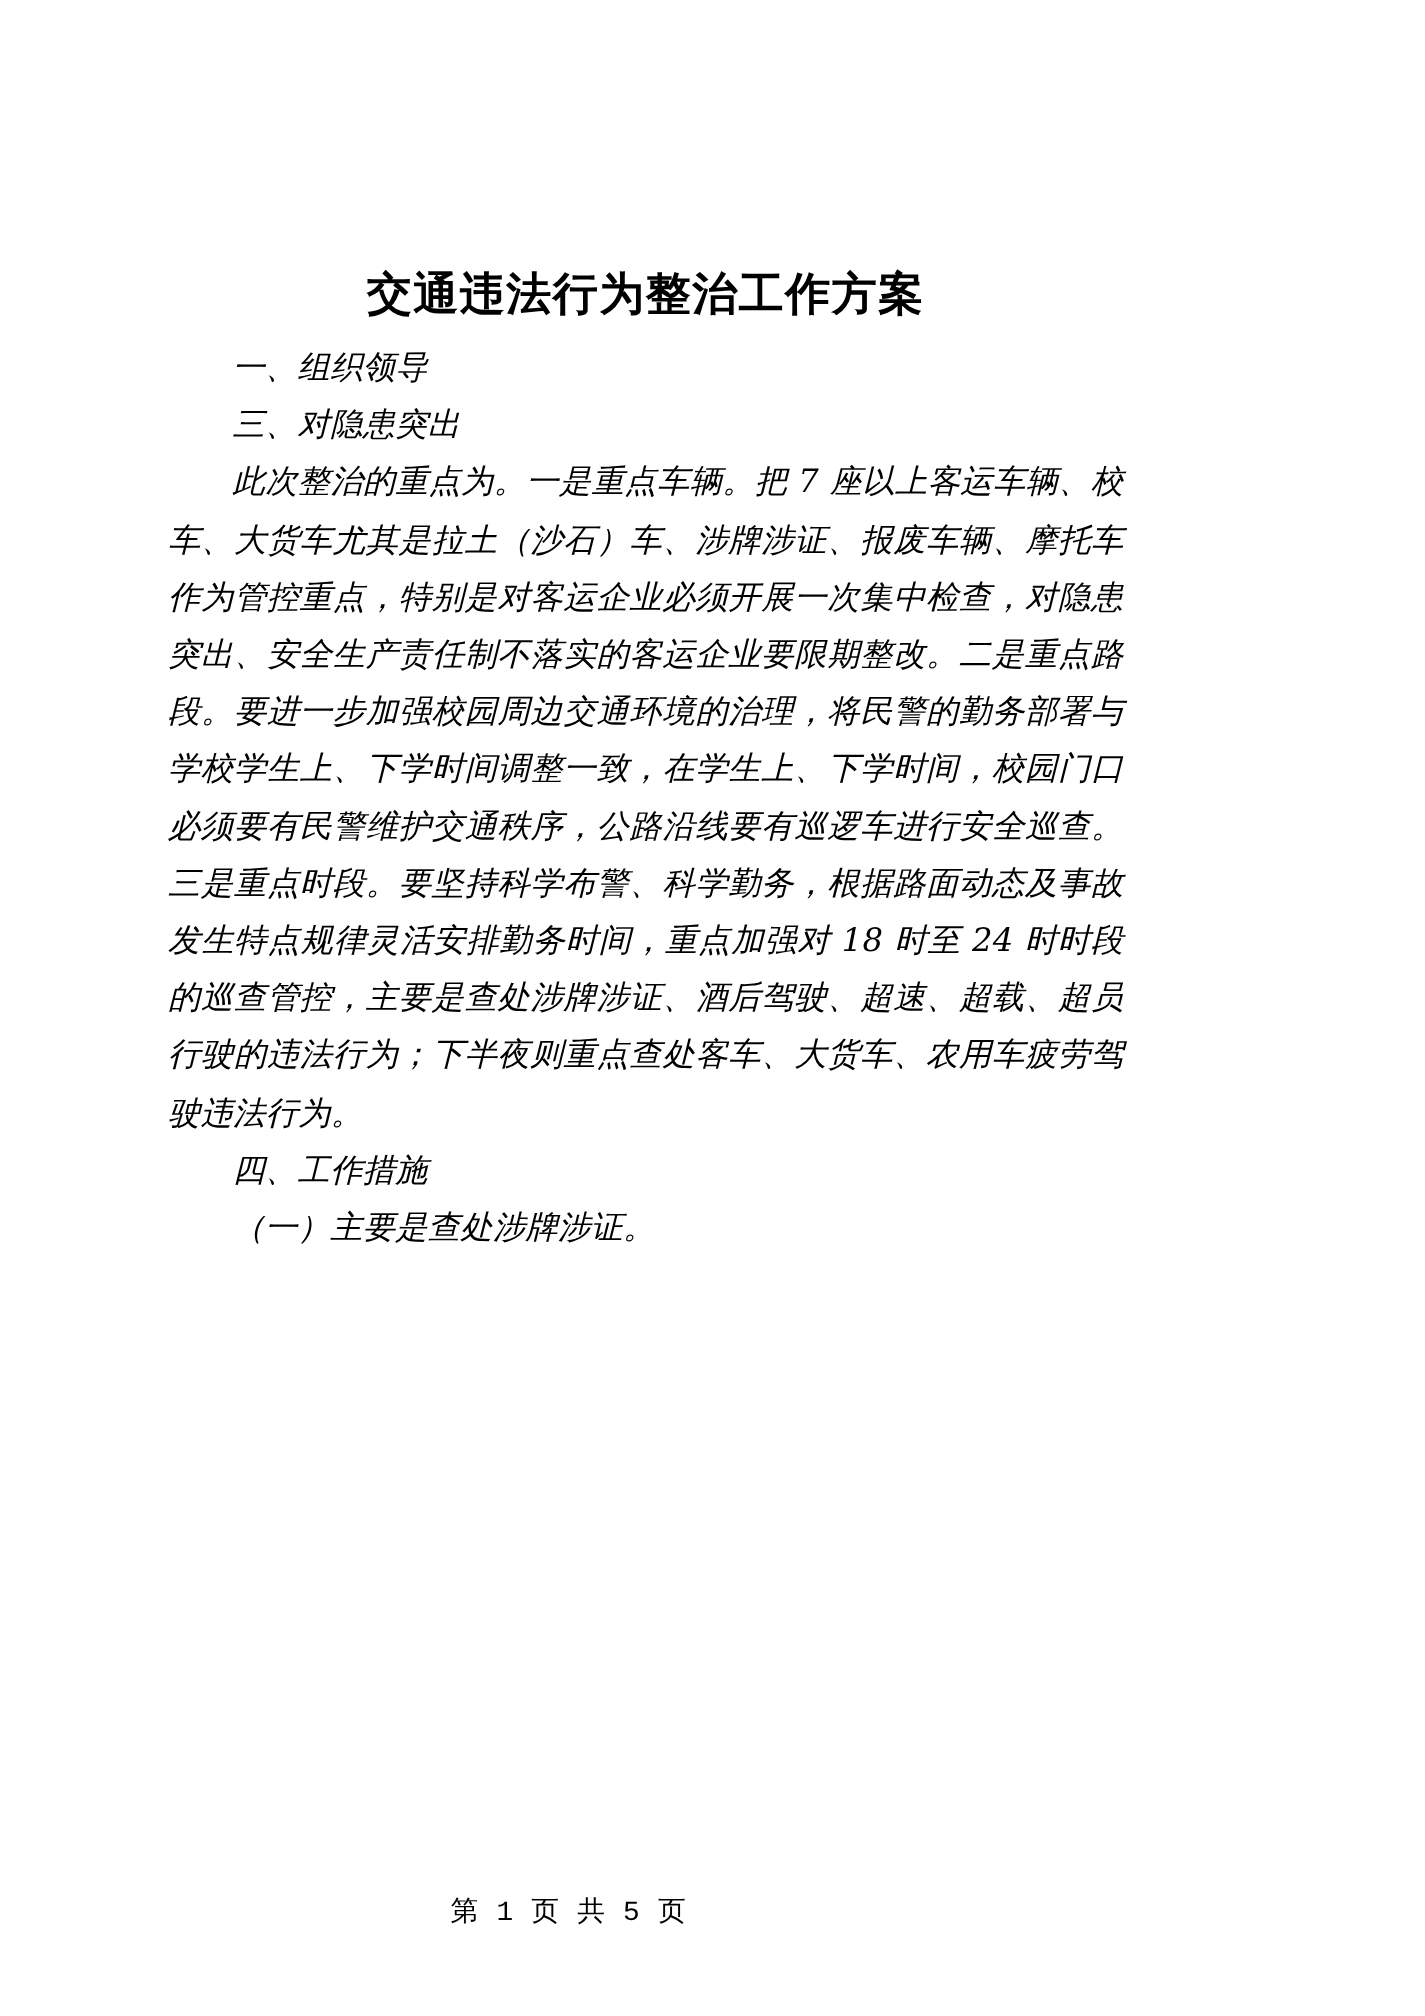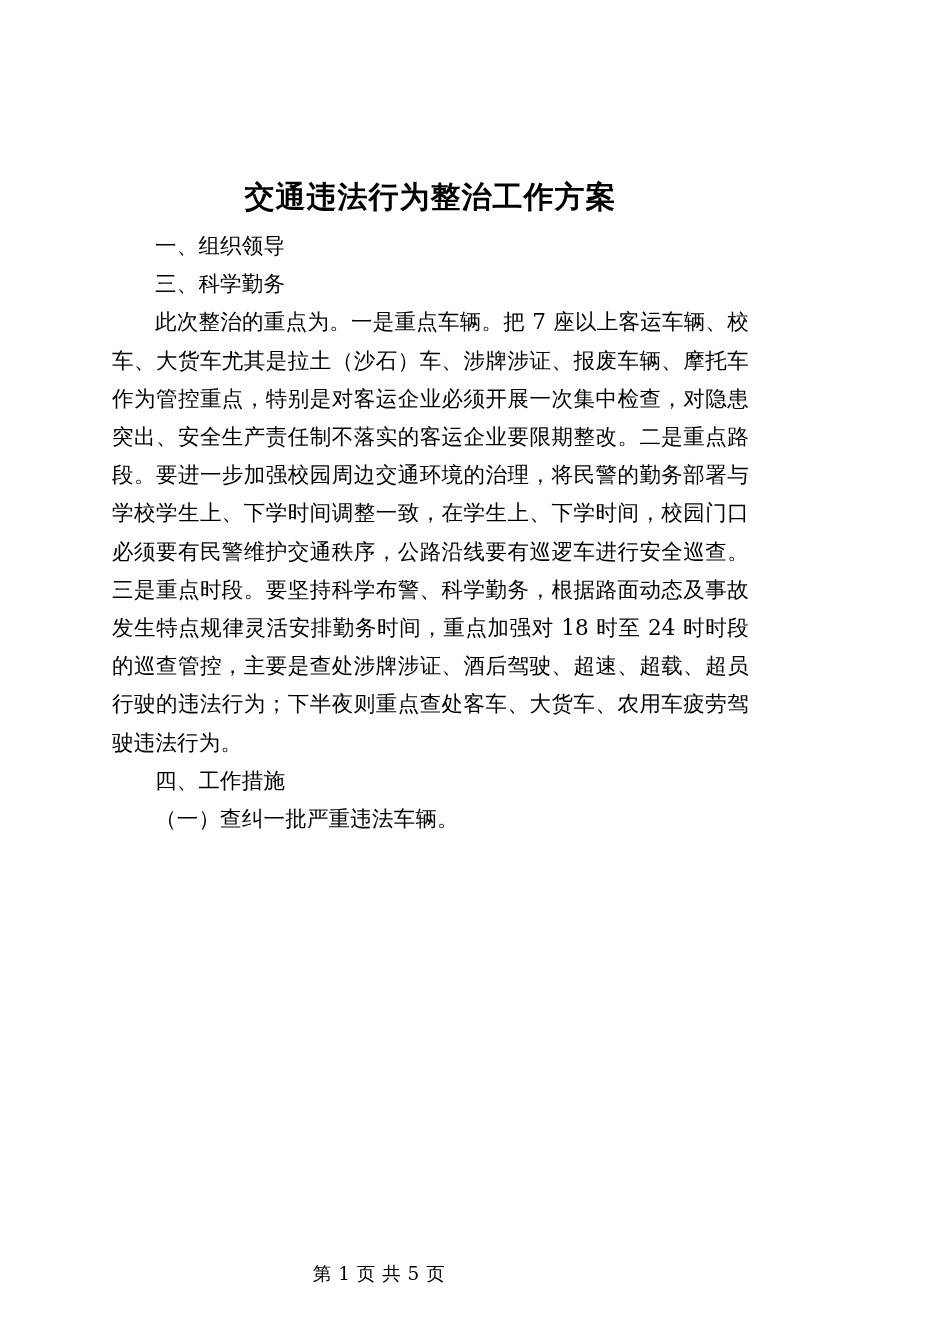--- a/index.html
+++ b/index.html
@@ -34,42 +34,44 @@
     font-family: "DejaVu Serif", "Liberation Serif", serif;
   }
   .body-text p {
     margin: 0;
     font-size: 21.5px;
     line-height: 38.2px;
     text-align: justify;
     text-justify: inter-ideograph;
     text-indent: 2em;
     letter-spacing: 0.2px;
+    font-style: italic;
   }
   .body-text p.heading {
     text-indent: 2em;
   }
   .footer {
     position: absolute;
     left: 0;
     bottom: 58px;
     width: 758px;
     text-align: center;
     font-size: 18.5px;
     letter-spacing: 0.5px;
+    font-family: Liberation Mono, monospace;
   }
 </style>
 </head>
 <body>
 
 <div class="page">
   <h1 class="doc-title">交通违法行为整治工作方案</h1>
 
   <div class="body-text">
     <p class="heading">一、组织领导</p>
-    <p class="heading">三、科学勤务</p>
+    <p class="heading">三、对隐患突出</p>
     <p>此次整治的重点为。一是重点车辆。把 7 座以上客运车辆、校车、大货车尤其是拉土（沙石）车、涉牌涉证、报废车辆、摩托车作为管控重点，特别是对客运企业必须开展一次集中检查，对隐患突出、安全生产责任制不落实的客运企业要限期整改。二是重点路段。要进一步加强校园周边交通环境的治理，将民警的勤务部署与学校学生上、下学时间调整一致，在学生上、下学时间，校园门口必须要有民警维护交通秩序，公路沿线要有巡逻车进行安全巡查。三是重点时段。要坚持科学布警、科学勤务，根据路面动态及事故发生特点规律灵活安排勤务时间，重点加强对 18 时至 24 时时段的巡查管控，主要是查处涉牌涉证、酒后驾驶、超速、超载、超员行驶的违法行为；下半夜则重点查处客车、大货车、农用车疲劳驾驶违法行为。</p>
     <p class="heading">四、工作措施</p>
-    <p class="heading">（一）查纠一批严重违法车辆。</p>
+    <p class="heading">（一）主要是查处涉牌涉证。</p>
   </div>
 </div>
 
 <div class="footer">第 1 页  共 5 页</div>
 
 </body></html>

